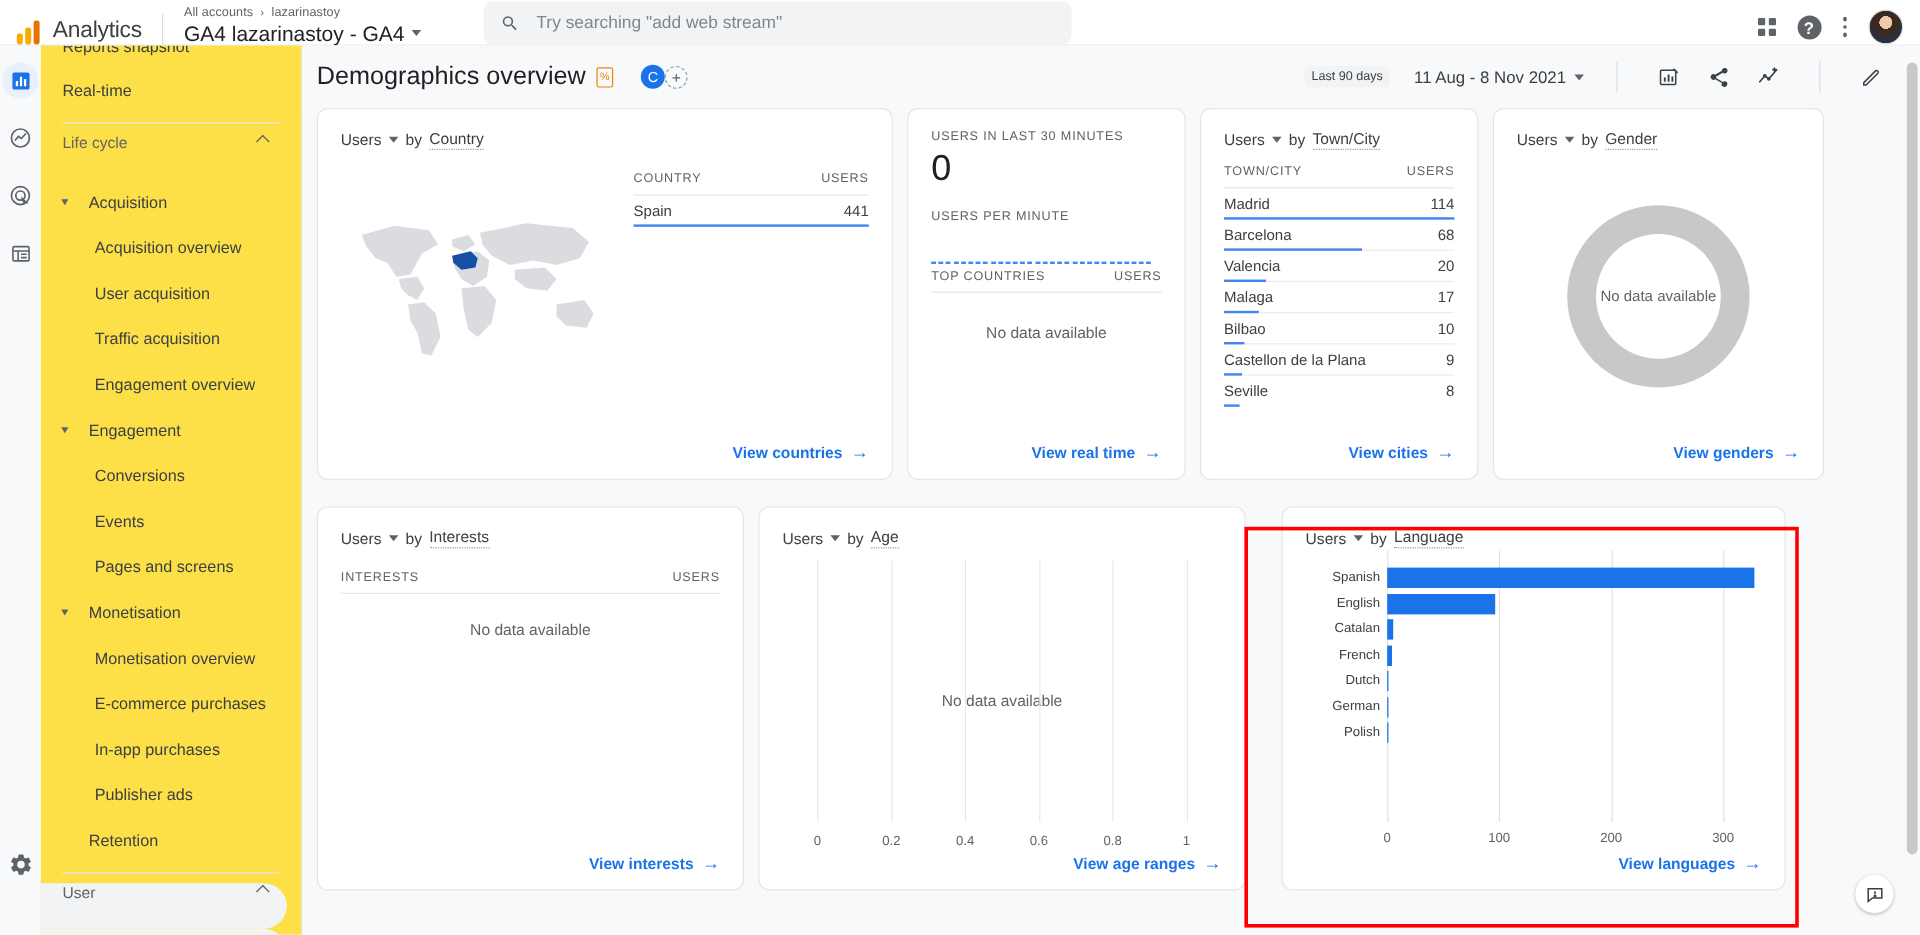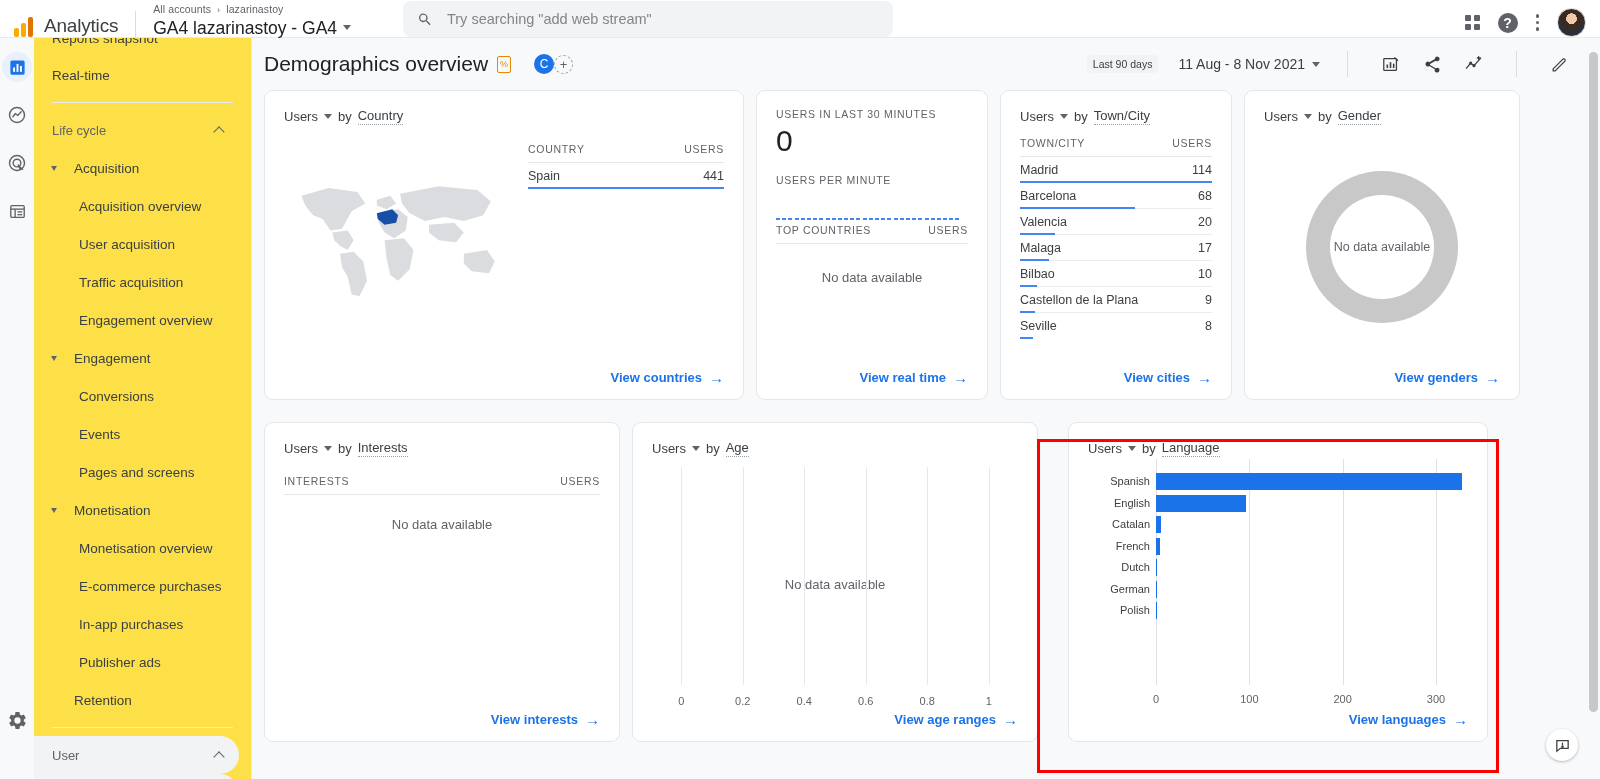--- a/index.html
+++ b/index.html
@@ -69,21 +69,21 @@
   .nav-row { height: 38px; display: flex; align-items: center; padding-left: 18px;
      border-radius: 0 19px 19px 0; margin-right: 12px; position: relative; }
   .nav-row.cut { height: 18px; align-items: flex-start; overflow: hidden; }
   .nav-row.cut span { position: relative; top: -7px; }
   .nav-row.l2 { padding-left: 18px; }
   .nav-row.l3 { padding-left: 45px; }
   .nav-row.grp { background: #f1f3f4; }
   .nav-row .arrow-d { position: absolute; left: 17px; width: 0; height: 0;
      border-left: 3.6px solid transparent; border-right: 3.6px solid transparent;
      border-top: 5px solid #5f6368; }
-  .nav-sec { height: 38px; display: flex; align-items: center; justify-content: space-between;
+  .nav-sec { height: 38px; display: flex; align-items: flex-start; justify-content: space-between;
      padding: 0 16px 0 18px; color: #5f6368; font-size: 13px; border-radius: 0 19px 19px 0; margin-right: 12px;}
   .nav-sec.shade { background: #f1f3f4; }
   .chev-up { width: 8px; height: 8px; border-left: 1.4px solid #5f6368;
      border-top: 1.4px solid #5f6368; transform: rotate(45deg); margin-top: 3px;}
   .nav-hr { height: 1px; background: #e8eaed; margin: 8px 18px 8px 18px; }
 
   
   .main { position: absolute; top: 38px; left: 252px; width: 1348px; height: 741px;
      background: #f8f9fa; overflow: hidden; }
   .pagehead { height: 52px; display: flex; align-items: center; padding: 0 26px 0 12px;

